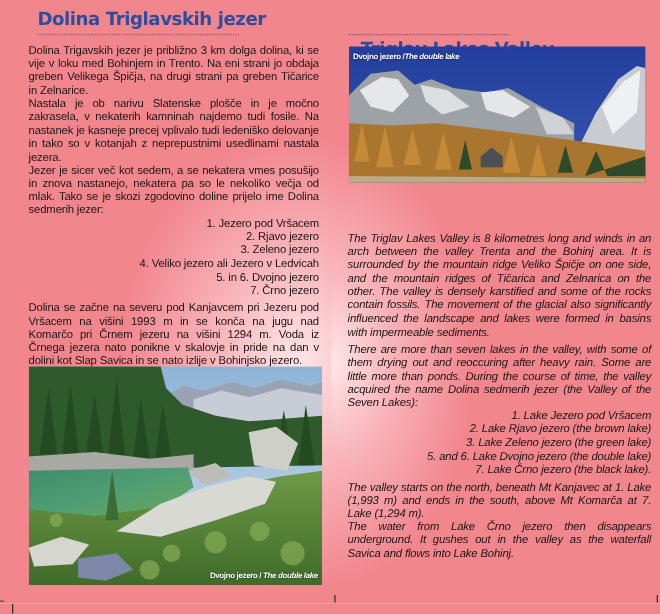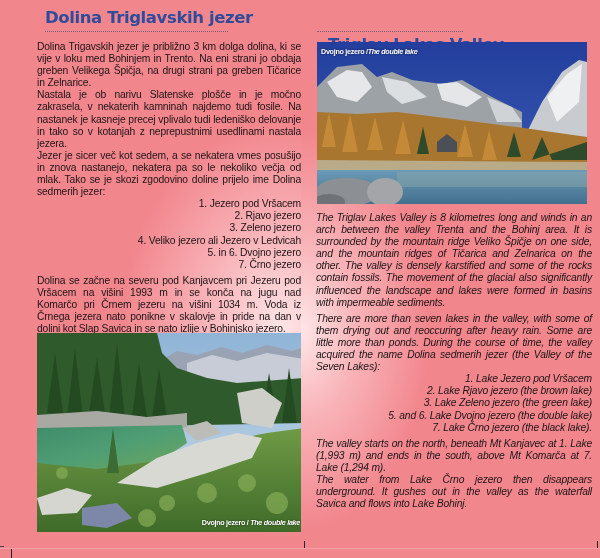--- a/index.html
+++ b/index.html
@@ -20,21 +20,21 @@
       left: 0; top: 0;
       width: 600px; height: 548px;
     }
     .page {
       position: absolute;
       top: 0;
       height: 548px;
       overflow: hidden;
     }
     .page-left {
-      left: 11px; width: 301px;
+      left: 0; width: 301px;
       background:
         radial-gradient(ellipse 200px 260px at 270px 330px, rgba(255,235,236,0.95) 0%, rgba(255,225,228,0.55) 35%, rgba(242,134,141,0) 80%),
         #f2868d;
       padding-left: 18px;
     }
     .page-right {
       left: 301px; width: 299px;
       background:
         radial-gradient(ellipse 160px 250px at 0px 330px, rgba(255,235,236,0.95) 0%, rgba(255,225,228,0.5) 35%, rgba(242,134,141,0) 80%),
         #f2868d;
@@ -121,21 +121,21 @@
       <p>Jezer je sicer več kot sedem, a se nekatera vmes posušijo in znova nastanejo, nekatera pa so le nekoliko večja od mlak. Tako se je skozi zgodovino doline prijelo ime Dolina sedmerih jezer:</p>
       <ul class="list">
         <li>1. Jezero pod Vršacem</li>
         <li>2. Rjavo jezero</li>
         <li>3. Zeleno jezero</li>
         <li>4. Veliko jezero ali Jezero v Ledvicah</li>
         <li>5. in 6. Dvojno jezero</li>
         <li>7. Črno jezero</li>
       </ul>
       <div class="gap"></div>
-      <p>Dolina se začne na severu pod Kanjavcem pri Jezeru pod Vršacem na višini 1993 m in se konča na jugu nad Komarčo pri Črnem jezeru na višini 1034 m. Voda iz Črnega jezera nato ponikne v skalovje in pride na dan v dolini kot Slap Savica in se nato izlije v Bohinjsko jezero.</p>
+      <p>Dolina se začne na severu pod Kanjavcem pri Jezeru pod Vršacem na višini 1993 m in se konča na jugu nad Komarčo pri Črnem jezeru na višini 1294 m. Voda iz Črnega jezera nato ponikne v skalovje in pride na dan v dolini kot Slap Savica in se nato izlije v Bohinjsko jezero.</p>
     </div>
 
     <div class="photo" style="left:26px; top:333px; width:267px; height:199px;">
       <svg width="267" height="199" viewBox="0 0 267 199">
         <defs>
           <linearGradient id="skyL" x1="0" y1="0" x2="0" y2="1">
             <stop offset="0" stop-color="#8fb4d6"></stop>
             <stop offset="1" stop-color="#c9dbea"></stop>
           </linearGradient>
           <linearGradient id="waterL" x1="0" y1="0" x2="1" y2="1">
@@ -191,21 +191,21 @@
       <div class="caption" style="right:4px; bottom:5px;text-align:right;">
         <span>Dvojno jezero</span><span> / </span><span class="en">The double lake</span>
       </div>
     </div>
   </section>
 
   <section class="page page-right">
     <h1 class="title" style="left:16px; top:24px; margin:11px;">Triglav Lakes Valley</h1>
     <div class="title-underline" style="left:16px; top:31px; width:146px;"></div>
 
-    <div class="photo" style="left:16px; top:42px; width:270px; height:162px;">
+    <div class="photo" style="left:16px; top:42px; width:270px; height:124px;">
       <svg width="270" height="166" viewBox="0 0 270 166">
         <defs>
           <linearGradient id="skyR" x1="0" y1="0" x2="0" y2="1">
             <stop offset="0" stop-color="#233e9c"></stop>
             <stop offset="1" stop-color="#3c5fb8"></stop>
           </linearGradient>
           <linearGradient id="waterR" x1="0" y1="0" x2="0" y2="1">
             <stop offset="0" stop-color="#6b9bb6"></stop>
             <stop offset="1" stop-color="#3d6b8a"></stop>
           </linearGradient>

